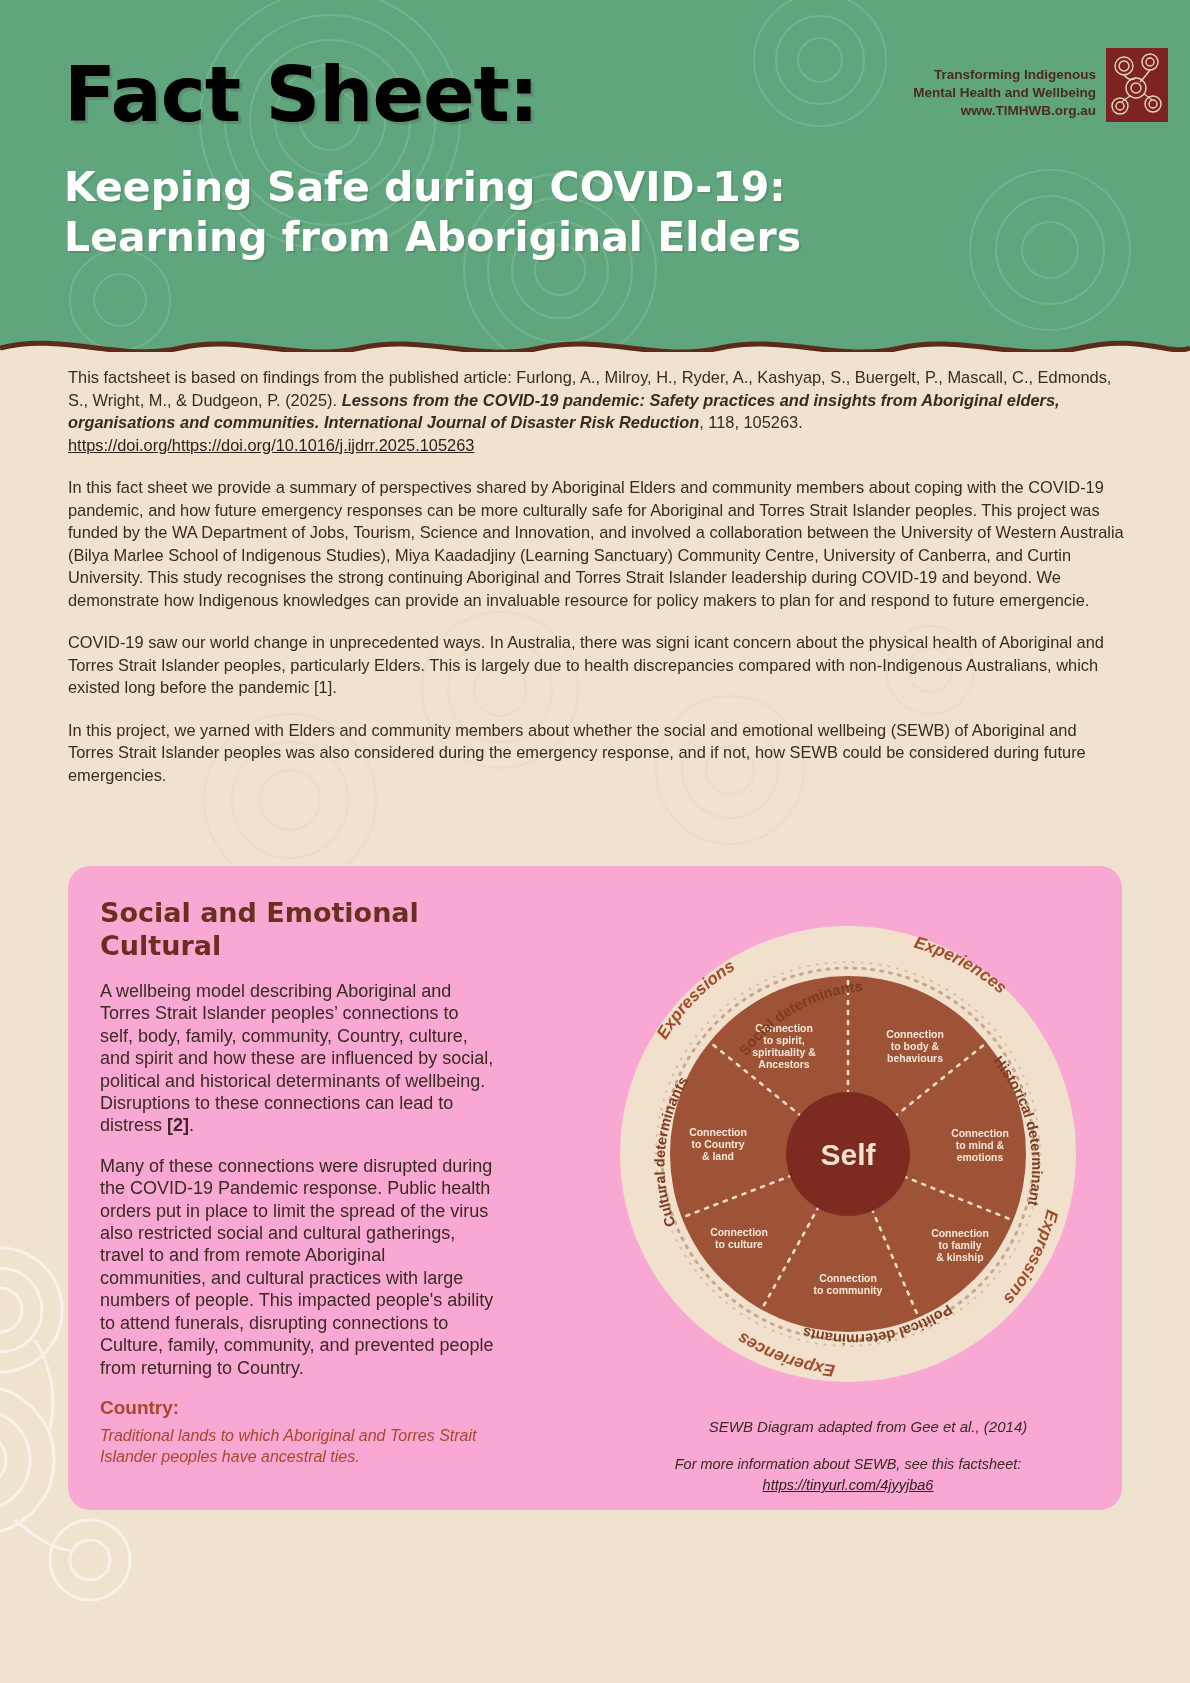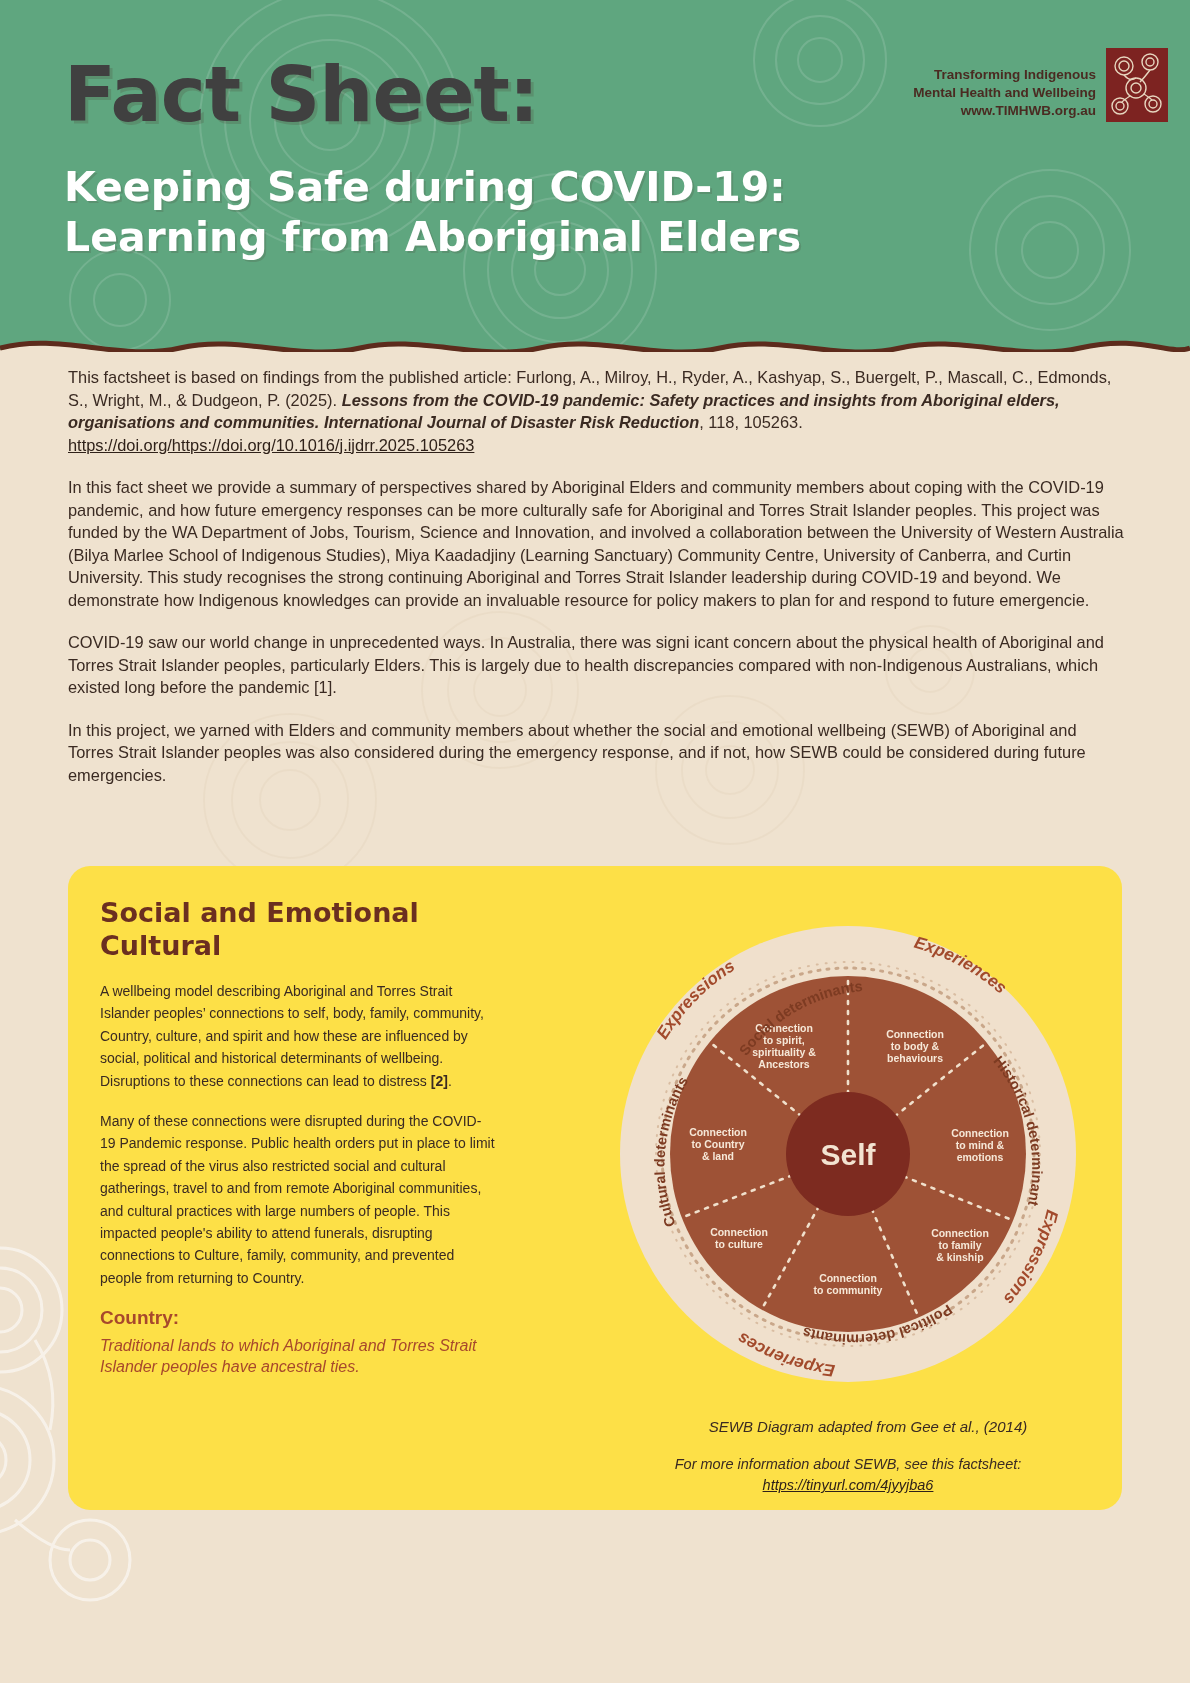--- a/index.html
+++ b/index.html
@@ -29,21 +29,21 @@
     inset: 0;
     opacity: 0.13;
     pointer-events: none;
   }
   .header-title {
     position: absolute;
     left: 64px;
     top: 50px;
     font-size: 76px;
     font-weight: bold;
-    color: #404040;
+    color: #000000;
     letter-spacing: -1px;
     text-shadow: 3px 3px 0 rgba(70,45,35,0.18);
     font-family: "DejaVu Sans", sans-serif;
   }
   .header-sub {
     position: absolute;
     left: 64px;
     top: 162px;
     font-size: 41px;
     line-height: 50px;
@@ -100,39 +100,39 @@
   .ital-bold { font-style: italic; font-weight: bold; }
   .link { color: #2f2119; text-decoration: underline; }
 
   
   .panel {
     position: absolute;
     left: 68px;
     top: 866px;
     width: 1054px;
     height: 644px;
-    background: #fde047;
+    background: #f9a8d4;
     border-radius: 22px;
   }
   .panel-left {
     position: absolute;
     left: 32px;
     top: 30px;
     width: 395px;
   }
   .panel-title {
     font-size: 27px;
     font-weight: bold;
     color: #6b2f20;
     line-height: 33px;
     margin: 0 0 18px 0;
     font-family: "DejaVu Sans", sans-serif;
   }
   .panel-left p {
-    font-size: 14px;
+    font-size: 18px;
     line-height: 22.4px;
     margin: 0 0 18px 0;
   }
   .country-head {
     font-size: 19px;
     font-weight: bold;
     color: #a7482c;
     margin: 6px 0 6px 0;
   }
   .country-text {

